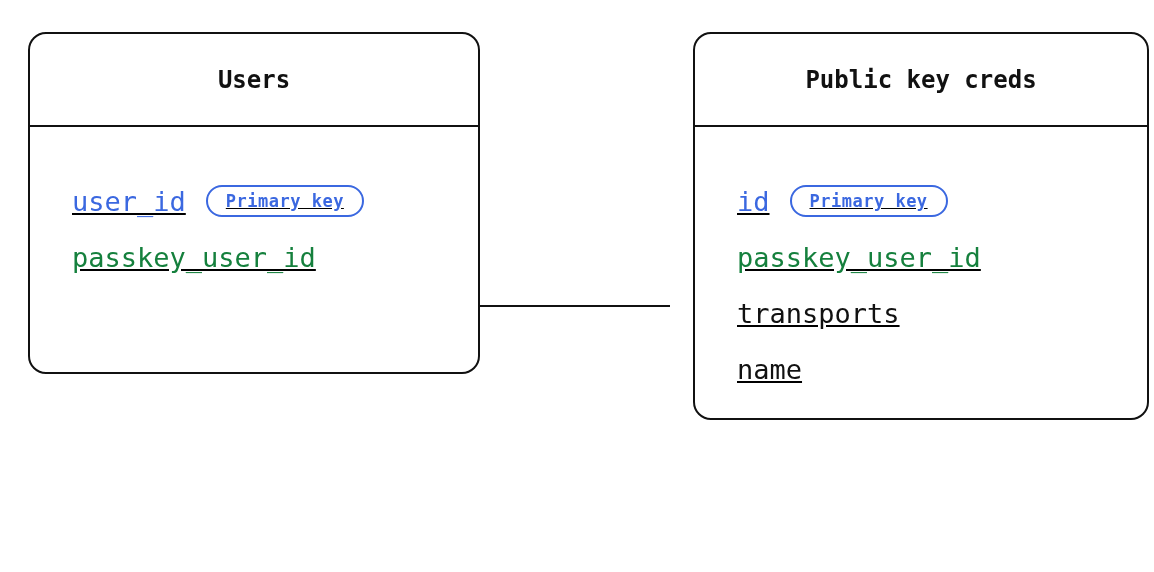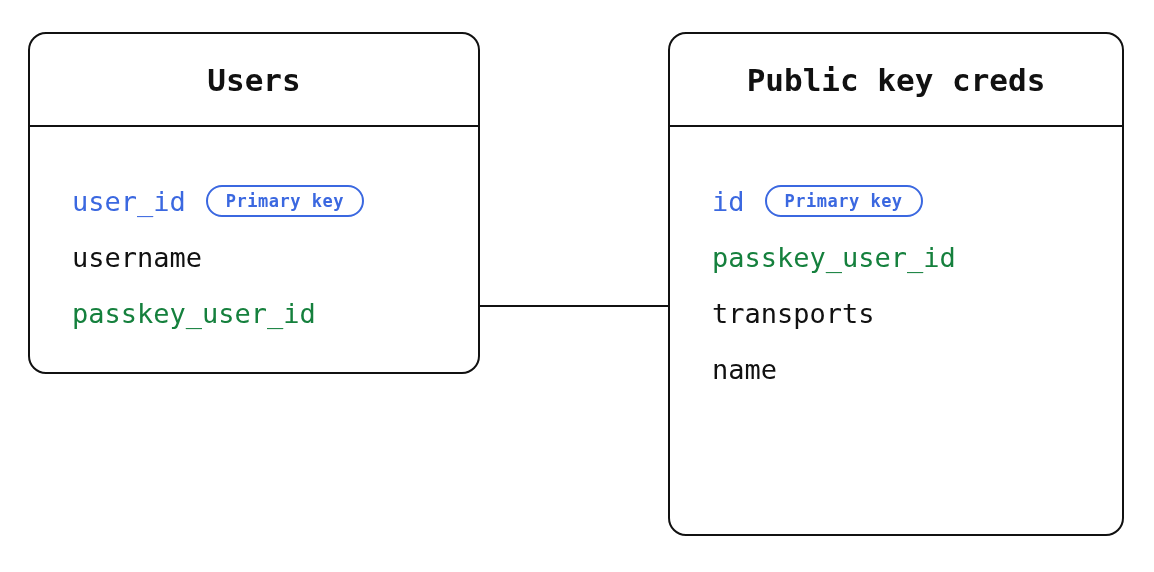--- a/index.html
+++ b/index.html
@@ -31,36 +31,36 @@
   }
 
   #entity-users {
     left: 28px;
     top: 32px;
     width: 452px;
     height: 342px;
   }
 
   #entity-pkcreds {
-    left: 668px;
+    left: 693px;
     top: 32px;
     width: 456px;
-    height: 504px;
+    height: 388px;
   }
 
   .entity-title {
     position: absolute;
     left: 0;
     right: 0;
     top: 0;
     height: 91px;
     display: flex;
     align-items: center;
     justify-content: center;
-    font-size: 31px;
+    font-size: 24px;
     font-weight: bold;
     letter-spacing: 0px;
     color: #111111;
     white-space: nowrap;
   }
 
   .entity-divider {
     position: absolute;
     left: 0;
     right: 0;
@@ -77,20 +77,21 @@
     bottom: 0;
     padding: 46px 0 0 42px;
     box-sizing: border-box;
   }
 
   .field-row {
     display: flex;
     align-items: center;
     height: 56px;
     white-space: nowrap;
+    text-decoration: underline;
   }
 
   .field-name {
     font-size: 27px;
     line-height: 1;
     color: #111111;
   }
   .field-name.pk     { color: #3b68e0; }
   .field-name.fk     { color: #15803d; }
 
@@ -130,23 +131,20 @@
   <div class="entity" id="entity-users">
     <div class="entity-title">Users</div>
     <div class="entity-divider"></div>
     <div class="entity-fields">
 
       <div class="field-row">
         <span class="field-name pk">user_id</span>
         <span class="pk-badge">Primary key</span>
       </div>
 
-      <div class="field-row">
-        <span class="field-name">username</span>
-      </div>
 
       <div class="field-row">
         <span class="field-name fk">passkey_user_id</span>
       </div>
 
     </div>
   </div>
 
   <div class="connector"></div>
 

